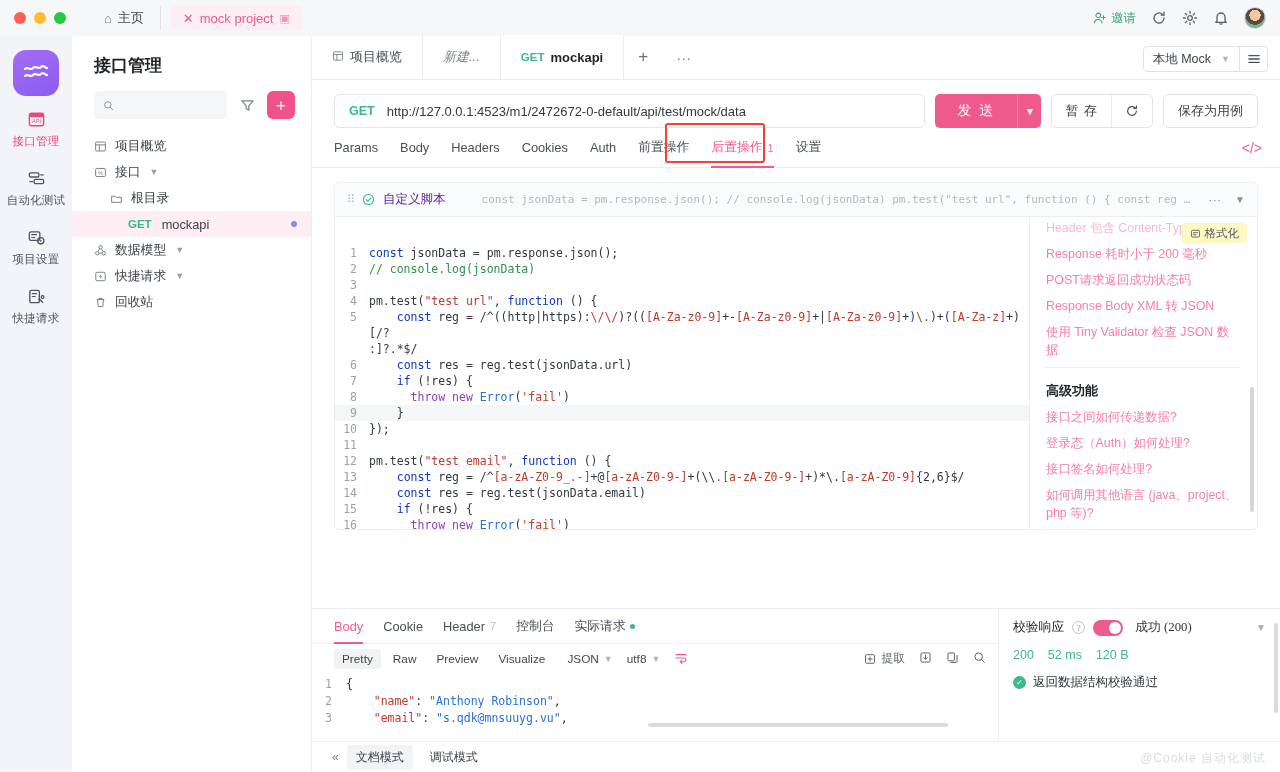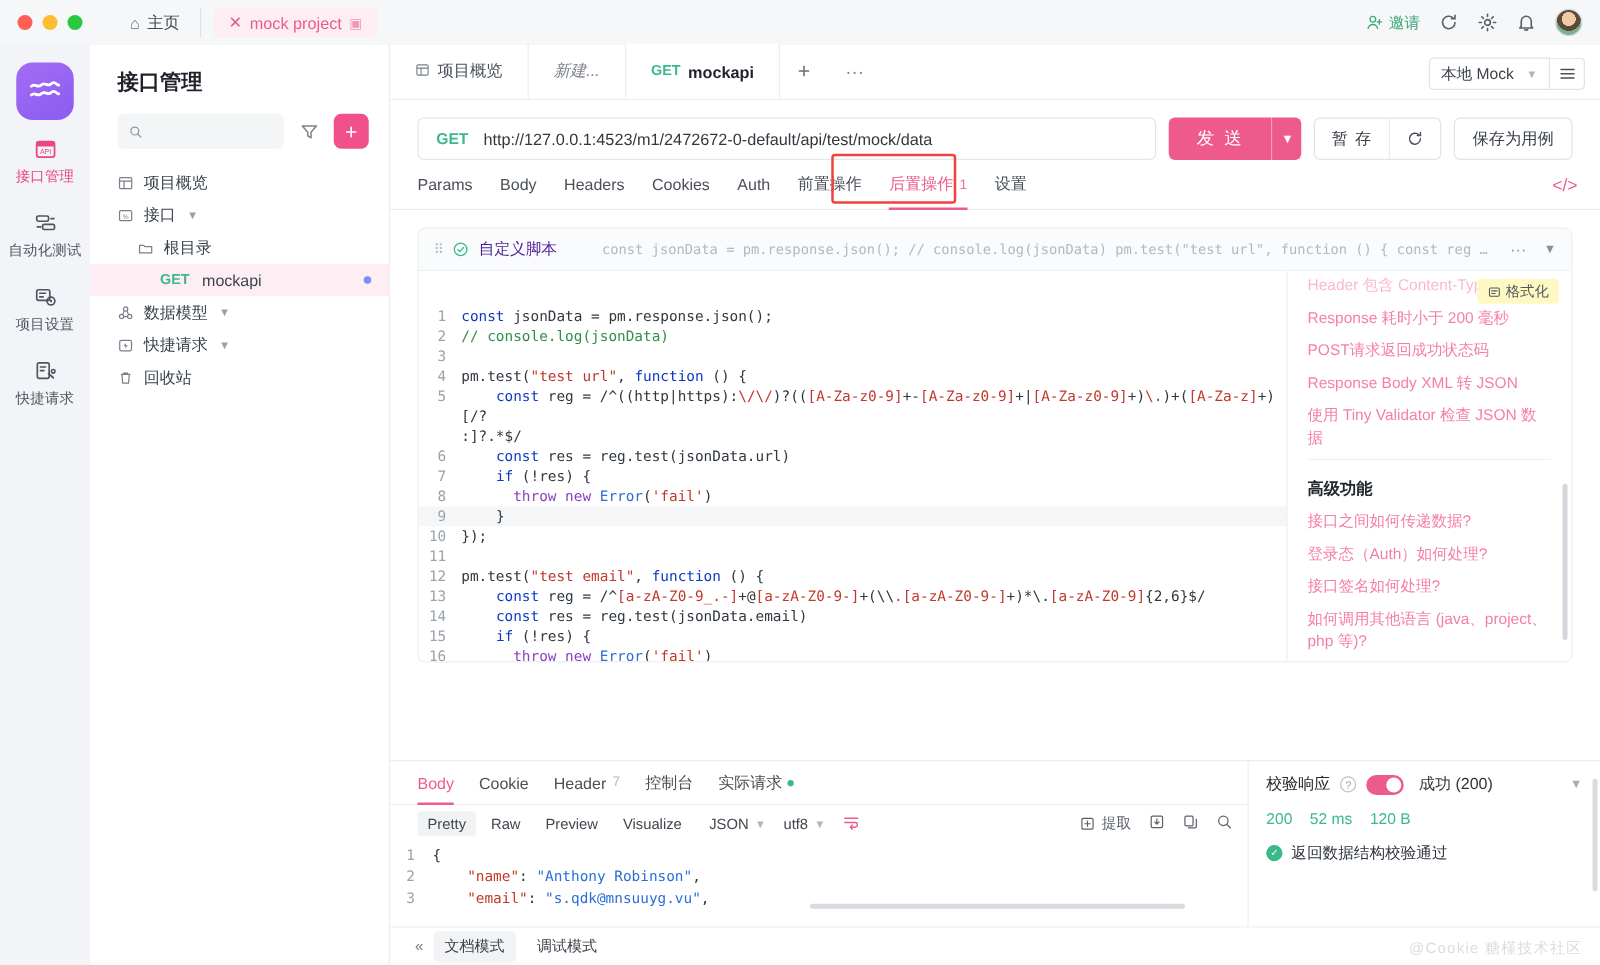--- a/index.html
+++ b/index.html
@@ -217,21 +217,21 @@
   .mini-sel .cv { color:#b0b6bd; font-size:9px; }
   .wrap-ic { color:#ef5a8c; margin-left:10px; cursor:pointer; font-size:13px; }
   .fmt-right { position:absolute; right:12px; display:flex; align-items:center; gap:14px; color:#5a6068; font-size:11.8px; }
   .json-body { padding-top:2px; position:relative; }
   .jline { display:flex; font-family:"DejaVu Sans Mono", monospace; font-size:11.5px; line-height:17px; }
   .jn { width:34px; text-align:right; padding-right:14px; color:#9aa2ab; flex:none; }
   .jk { color:#c0392b; } .jv { color:#2b6fd6; } .jp { color:#30363d; }
   .hscroll { position:absolute; left:336px; bottom:0; width:300px; height:4px; background:#d8dbdf; border-radius:3px;}
 
   .resp-right { position:absolute; right:0; top:0; width:282px; height:133px; border-left:1px solid #eff0f2; padding:10px 14px 0 14px;}
-  .vr-row { display:flex; align-items:center; gap:8px; }
+  .vr-row { display:flex; align-items:center; gap:8px;font-family:Liberation Serif, serif; }
   .vr-lbl { font-size:12.8px; color:#22272d; }
   .q-ic { width:13px; height:13px; border:1px solid #bcc1c8; border-radius:50%; color:#9aa0a8; font-size:9px; display:flex; align-items:center; justify-content:center; }
   .toggle { width:30px; height:16px; border-radius:9px; background:#ef5a8c; position:relative; cursor:pointer; }
   .toggle:after{ content:""; position:absolute; right:2px; top:2px; width:12px; height:12px; border-radius:50%; background:#fff;}
   .vr-status { font-size:12.8px; color:#2f353c; margin-left:4px; }
   .vr-caret { margin-left:auto; color:#a8aeb6; font-size:10px; cursor:pointer; }
   .stat-row { margin-top:12px; display:flex; gap:14px; font-size:12.5px; color:#3bb98b; }
   .pass-row { margin-top:12px; display:flex; align-items:center; gap:7px; font-size:12.5px; color:#2f353c; }
   .pass-dot { width:13px; height:13px; border-radius:50%; background:#3bb98b; color:#fff; font-size:8px; display:flex; align-items:center; justify-content:center;}
   .r-scroll { position:absolute; right:2px; top:14px; width:4px; height:90px; background:#d8dbdf; border-radius:3px; }
@@ -728,16 +728,16 @@
         <span class="pass-dot">✓</span>
         <span>返回数据结构校验通过</span>
       </div>
       <div class="r-scroll"></div>
     </div>
 
     <div class="footbar">
       <span class="collapse">«</span>
       <span class="mode on">文档模式</span>
       <span class="mode">调试模式</span>
-      <span class="watermark">@Cookie 糖槿技术社区</span>
+      <span class="watermark">@Cookie 自动化测试</span>
     </div>
   </div>
 </div>
 
 </body></html>

